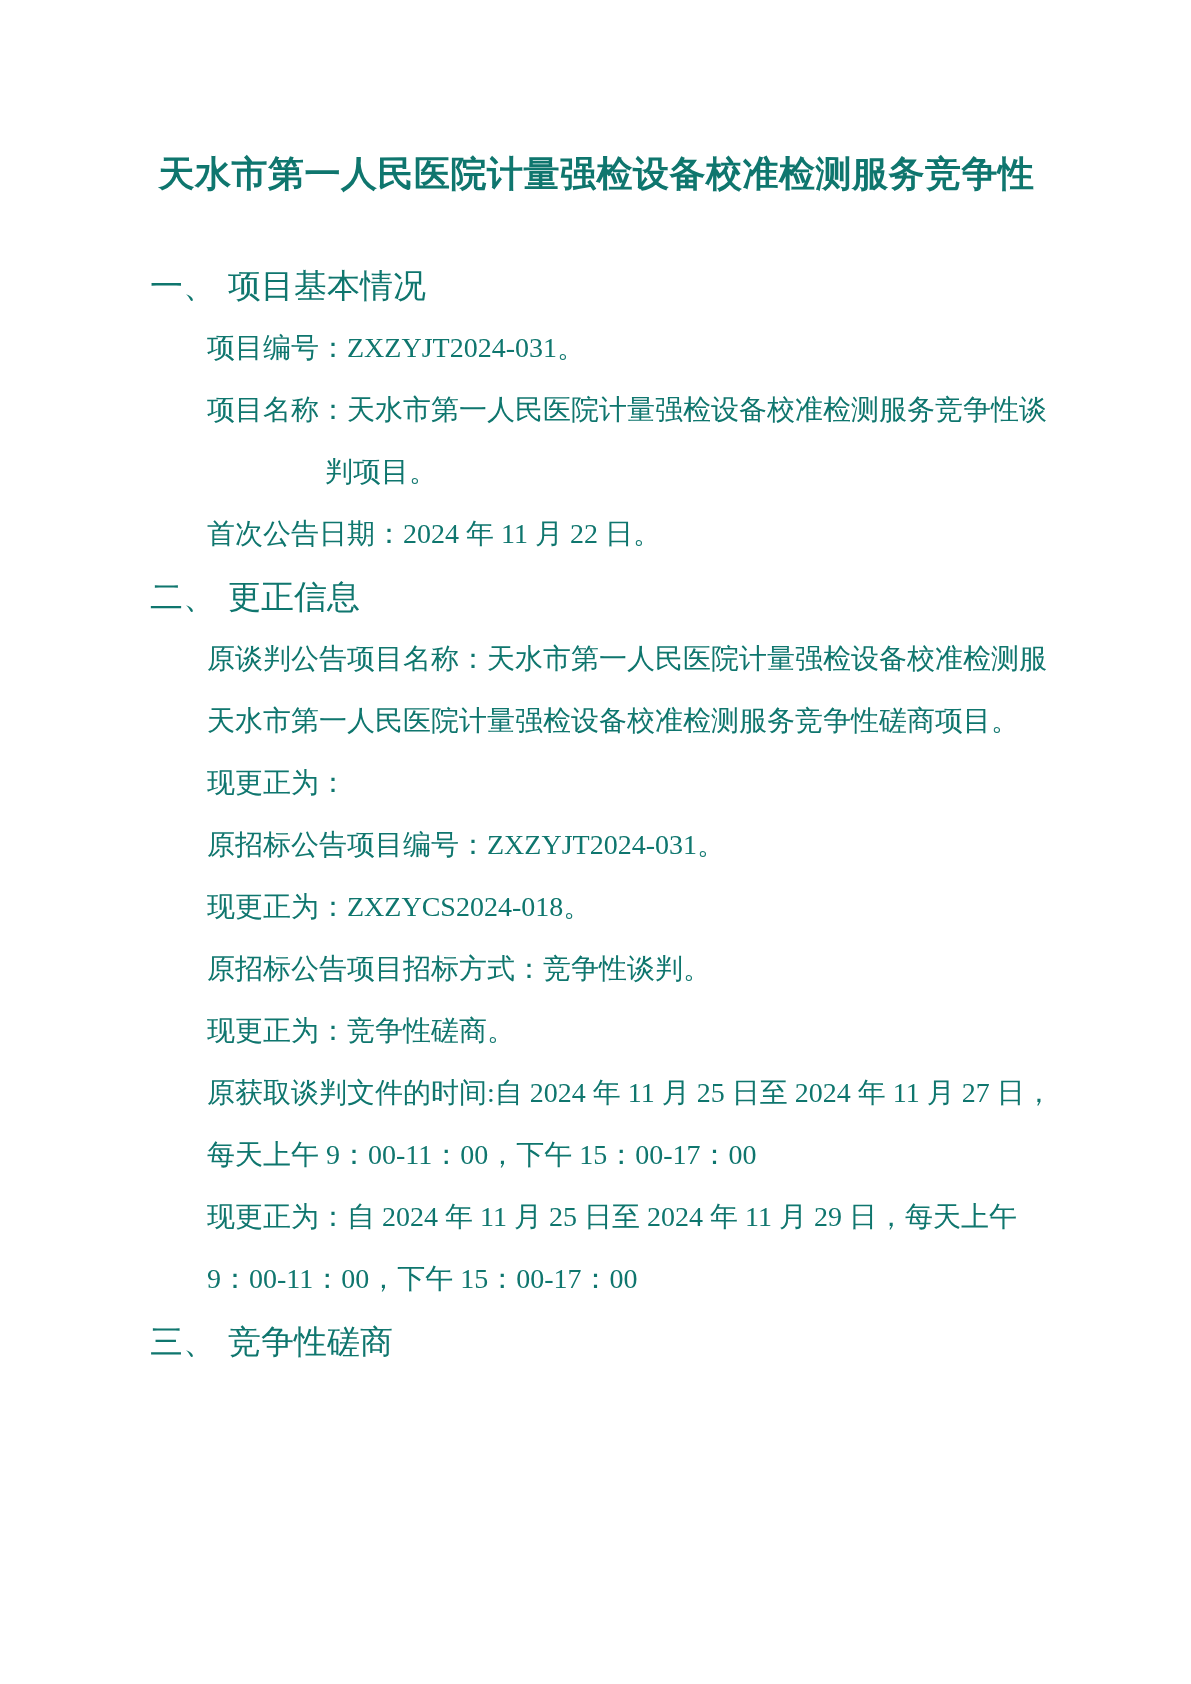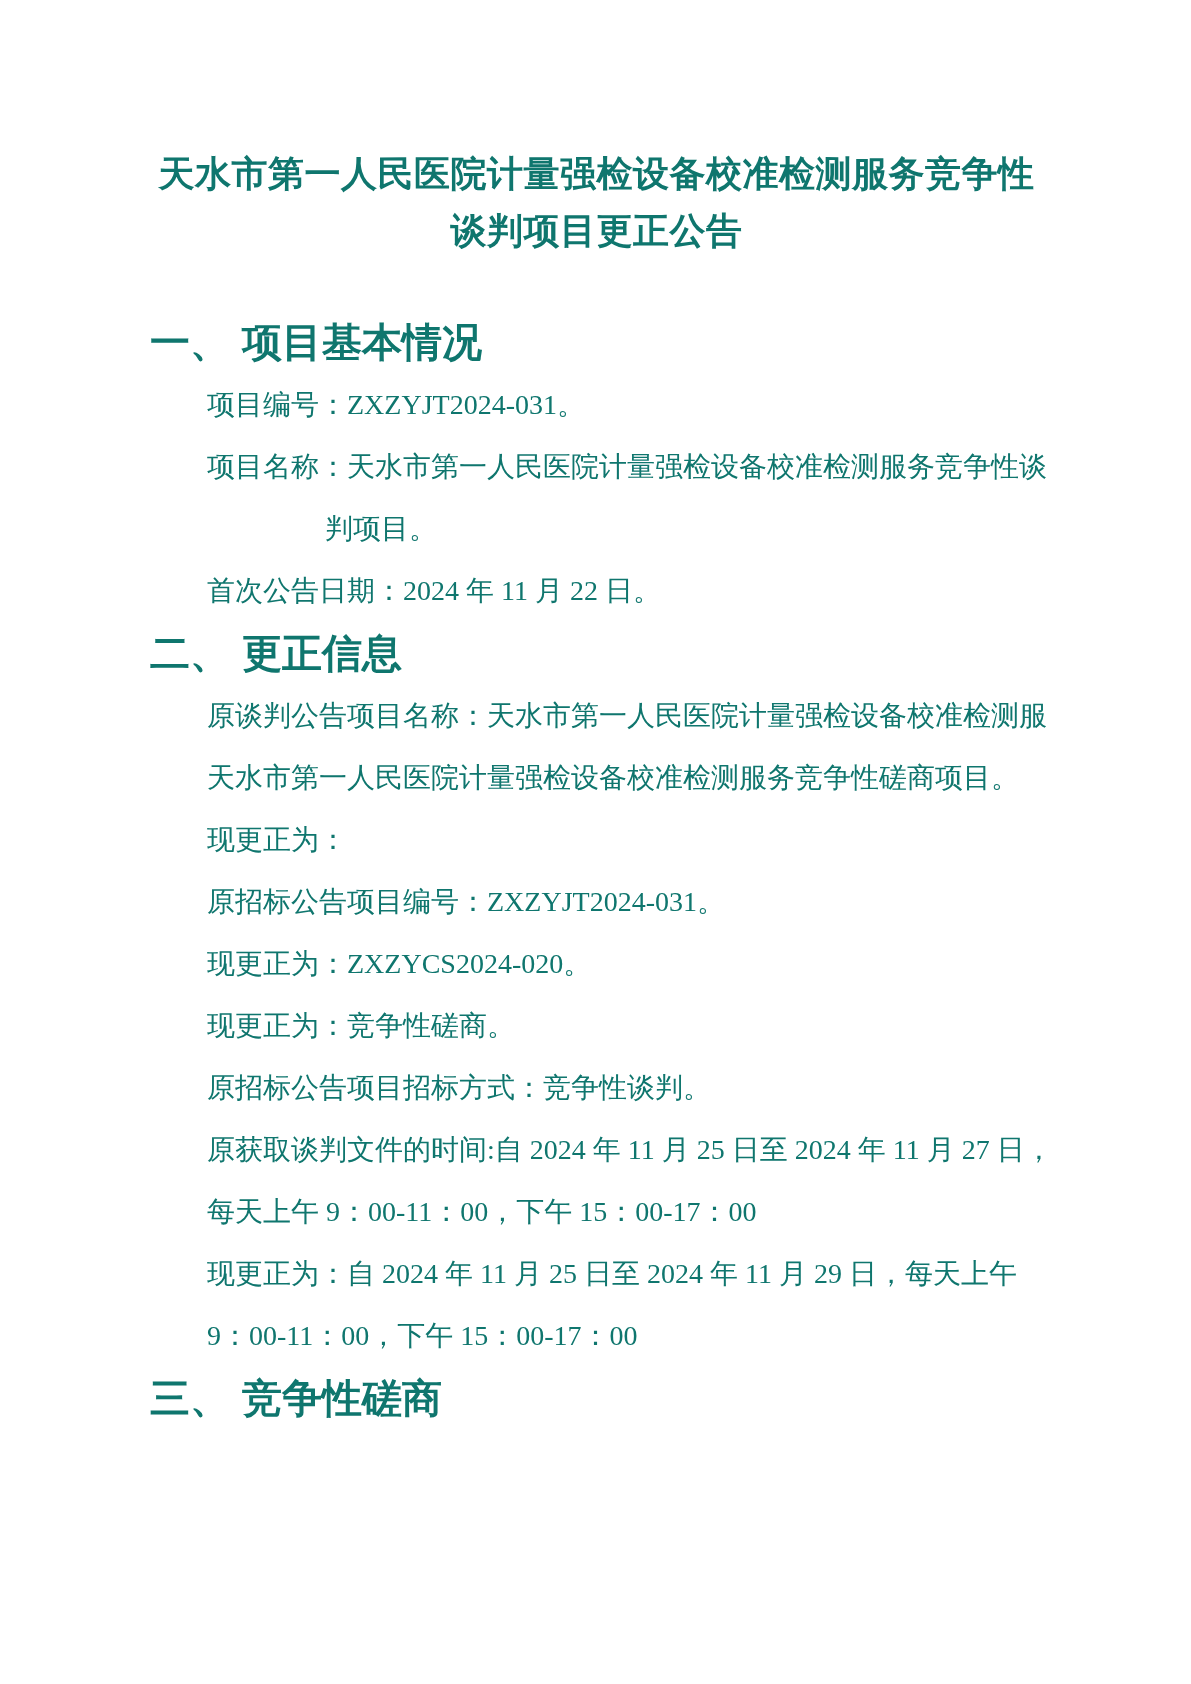--- a/index.html
+++ b/index.html
@@ -26,63 +26,62 @@
     line-height: 57px;
     letter-spacing: 0.5px;
   }
   .content {
     margin-top: 52px;
     font-family: "Liberation Serif", serif;
     font-size: 28px;
   }
   .heading {
     font-family: "Liberation Sans", sans-serif;
-    font-weight: 700;
-    font-size: 40px;
+    font-weight: 400;
+    font-size: 33px;
     line-height: 63px;
     white-space: pre;
   }
   .heading .hnum { margin-right: 12px; }
   .line {
     line-height: 62px;
     padding-left: 57px;
     white-space: pre;
   }
   .line.wrap-indent {
     padding-left: 175px;
   }
 </style>
 </head>
 <body>
 
 <div class="page">
 
   <div class="doc-title">
     <div>天水市第一人民医院计量强检设备校准检测服务竞争性</div>
-    <div>谈判项目更正公告</div>
   </div>
 
   <div class="content">
 
     <div class="heading"><span class="hnum">一、</span><span>项目基本情况</span></div>
 
     <div class="line">项目编号：ZXZYJT2024-031。</div>
     <div class="line">项目名称：天水市第一人民医院计量强检设备校准检测服务竞争性谈</div>
     <div class="line wrap-indent">判项目。</div>
     <div class="line">首次公告日期：2024 年 11 月 22 日。</div>
 
     <div class="heading"><span class="hnum">二、</span><span>更正信息</span></div>
 
     <div class="line">原谈判公告项目名称：天水市第一人民医院计量强检设备校准检测服</div>
     <div class="line">天水市第一人民医院计量强检设备校准检测服务竞争性磋商项目。</div>
     <div class="line">现更正为：</div>
     <div class="line">原招标公告项目编号：ZXZYJT2024-031。</div>
-    <div class="line">现更正为：ZXZYCS2024-020。</div>
+    <div class="line">现更正为：ZXZYCS2024-018。</div>
+    <div class="line">原招标公告项目招标方式：竞争性谈判。</div>
     <div class="line">现更正为：竞争性磋商。</div>
-    <div class="line">原招标公告项目招标方式：竞争性谈判。</div>
     <div class="line">原获取谈判文件的时间:自 2024 年 11 月 25 日至 2024 年 11 月 27 日，</div>
     <div class="line">每天上午 9：00-11：00，下午 15：00-17：00</div>
     <div class="line">现更正为：自 2024 年 11 月 25 日至 2024 年 11 月 29 日，每天上午</div>
     <div class="line">9：00-11：00，下午 15：00-17：00</div>
 
     <div class="heading"><span class="hnum">三、</span><span>竞争性磋商</span></div>
 
   </div>
 </div>
 

